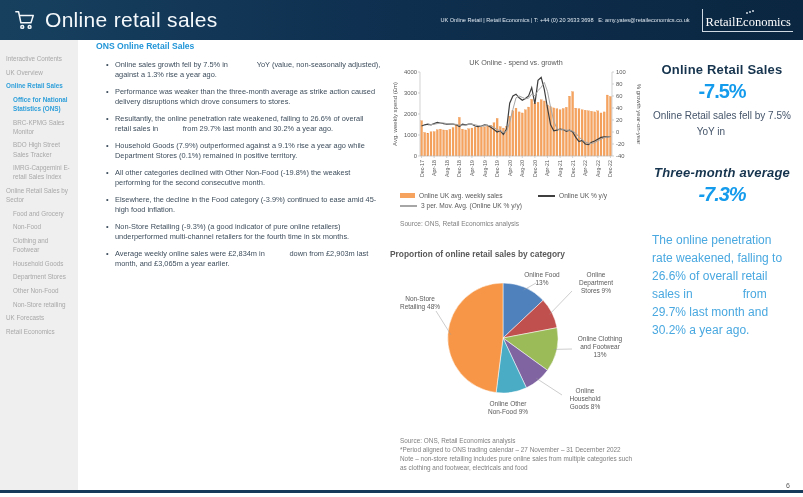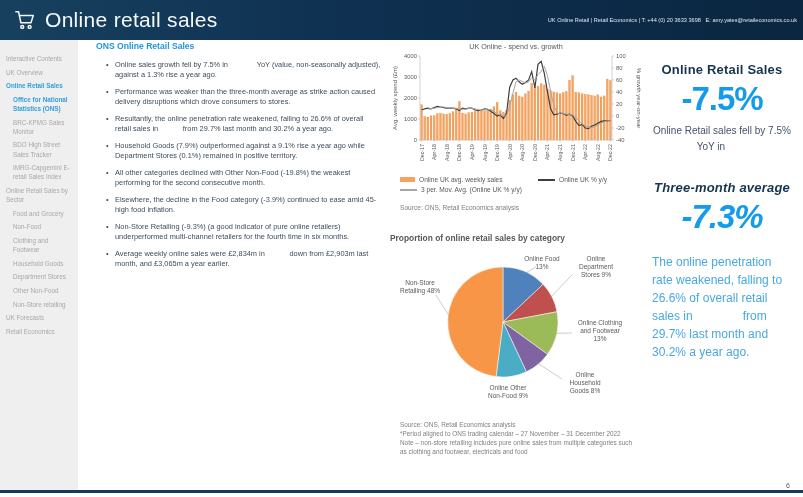--- a/index.html
+++ b/index.html
@@ -25,56 +25,60 @@
   .sb-item.lvl1{padding-left:7px;}
   .sb-item.active{color:#2e9fd9;font-weight:bold;}
   
   .col-text{position:absolute;left:96px;top:41px;width:293px;}
   .col-text h2{font-size:8.6px;font-weight:bold;color:#2396d8;margin:0 0 9px 0;}
   .col-text ul{margin:8px;padding:0 0 0 11px;}
   .col-text li{font-size:7.4px;color:#3d4d5c;line-height:1.38;margin-bottom:6.5px;
         list-style:none;position:relative;}
   .col-text li::before{content:"\2022";position:absolute;left:-9px;top:0;color:#3d4d5c;}
   
-  .col-charts{position:absolute;left:390px;top:40px;width:252px;}
+  .col-charts{position:absolute;left:390px;top:56px;width:252px;}
   .legend{margin-top:1px;font-size:6.6px;color:#595959;padding-left:10px;}
   .lg-row{display:flex;align-items:center;margin-bottom:3px;}
   .lg-item{display:flex;align-items:center;}
   .lg-row .lg-item:first-child{width:138px;}
   .sw-bar{display:inline-block;width:15px;height:5px;background:#f5a35f;margin-right:4px;}
   .sw-line{display:inline-block;width:17px;height:2px;margin-right:4px;}
   .sw-line.dark{background:#3f3f3f;}
   .sw-line.gray{background:#a6a6a6;}
   .src{font-size:6.6px;color:#7f7f7f;margin:11px 0 0 10px;}
   .pie-title{font-size:8.4px;font-weight:bold;color:#595959;text-align:left;margin:22px 0 4px 0;}
   .notes{font-size:6.4px;color:#7f7f7f;margin:4px 0 0 10px;line-height:1.4;width:235px;}
   
   .col-metrics{position:absolute;left:648px;top:62px;width:148px;text-align:center;}
   .m-title{font-size:13px;font-weight:bold;color:#16344e;letter-spacing:.2px;}
-  .m-value{font-size:33px;font-weight:bold;color:#149bec;letter-spacing:-1px;margin:3px 0 5px 0;}
+  .m-value{font-size:20px;font-weight:bold;color:#149bec;letter-spacing:-1px;margin:3px 0 5px 0;}
   .m-cap{font-size:10px;color:#44546a;line-height:1.55;}
   .m-group2{margin-top:26px;font-style:italic;}
-  .highlight{margin:17px 0 0 4px;width:140px;text-align:left;font-size:12px;
+  .highlight{margin:25px 0 0 4px;width:140px;text-align:left;font-size:12px;
         color:#49a8e0;line-height:1.5;}
   
   .pagenum{position:absolute;right:13px;bottom:8px;font-size:7px;color:#595959;}
   .bottom-bar{position:absolute;left:0;right:0;bottom:4px;height:3px;background:#183a5a;}
   svg text{font-family:"Liberation Sans",sans-serif;}
 </style>
 </head>
 <body>
 
 <div class="hdr">
   <svg class="cart" viewBox="0 0 24 24" fill="none" stroke="#f4f8fb" stroke-width="1.6" stroke-linecap="round" stroke-linejoin="round">
     <path d="M2 3h3l2.5 12h11l2.5-8H6"></path>
       <circle cx="9" cy="19.5" r="1.6"></circle>
       <circle cx="17" cy="19.5" r="1.6"></circle>
   </svg>
   <h1>Online retail sales</h1>
   <div class="contact">UK Online Retail | Retail Economics | T: +44 (0) 20 3633 3698&nbsp;&nbsp; E: amy.yates@retaileconomics.co.uk</div>
+  <div class="logo">
+    <span class="logo-dots"></span>
+    <span>RetailEconomics</span>
+  </div>
 </div>
 
 <div class="sidebar">
     <div class="sb-item lvl0">Interactive Contents</div>
     <div class="sb-item lvl0">UK Overview</div>
     <div class="sb-item lvl0 active">Online Retail Sales</div>
     <div class="sb-item lvl1 active">Office for National Statistics (ONS)</div>
     <div class="sb-item lvl1">BRC-KPMG Sales Monitor</div>
     <div class="sb-item lvl1">BDO High Street Sales Tracker</div>
     <div class="sb-item lvl1">IMRG-Capgemini E-retail Sales Index</div>

